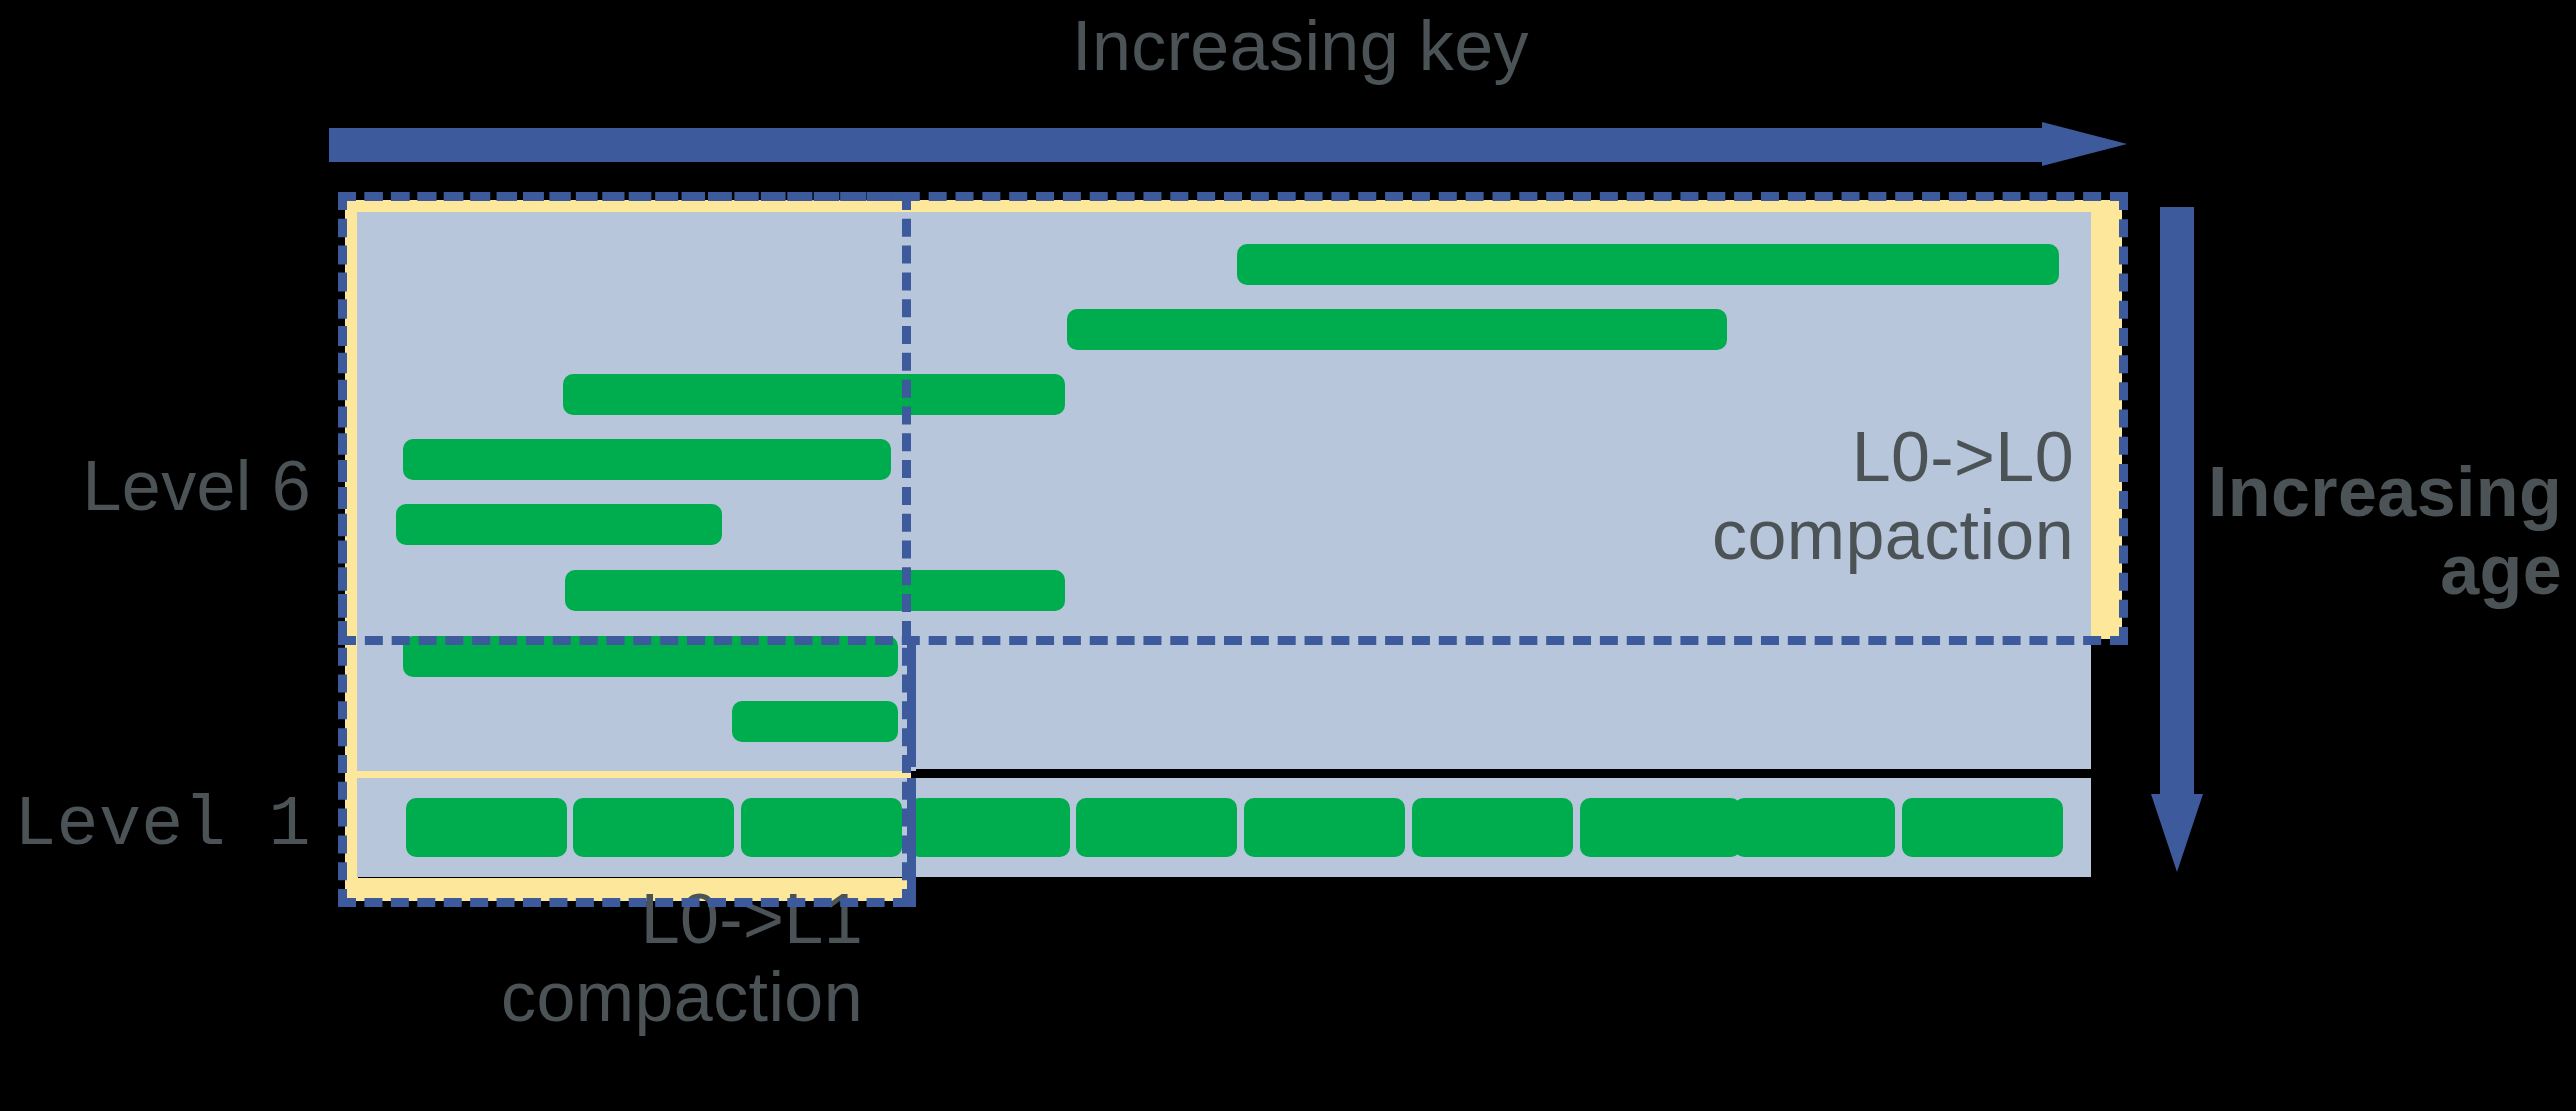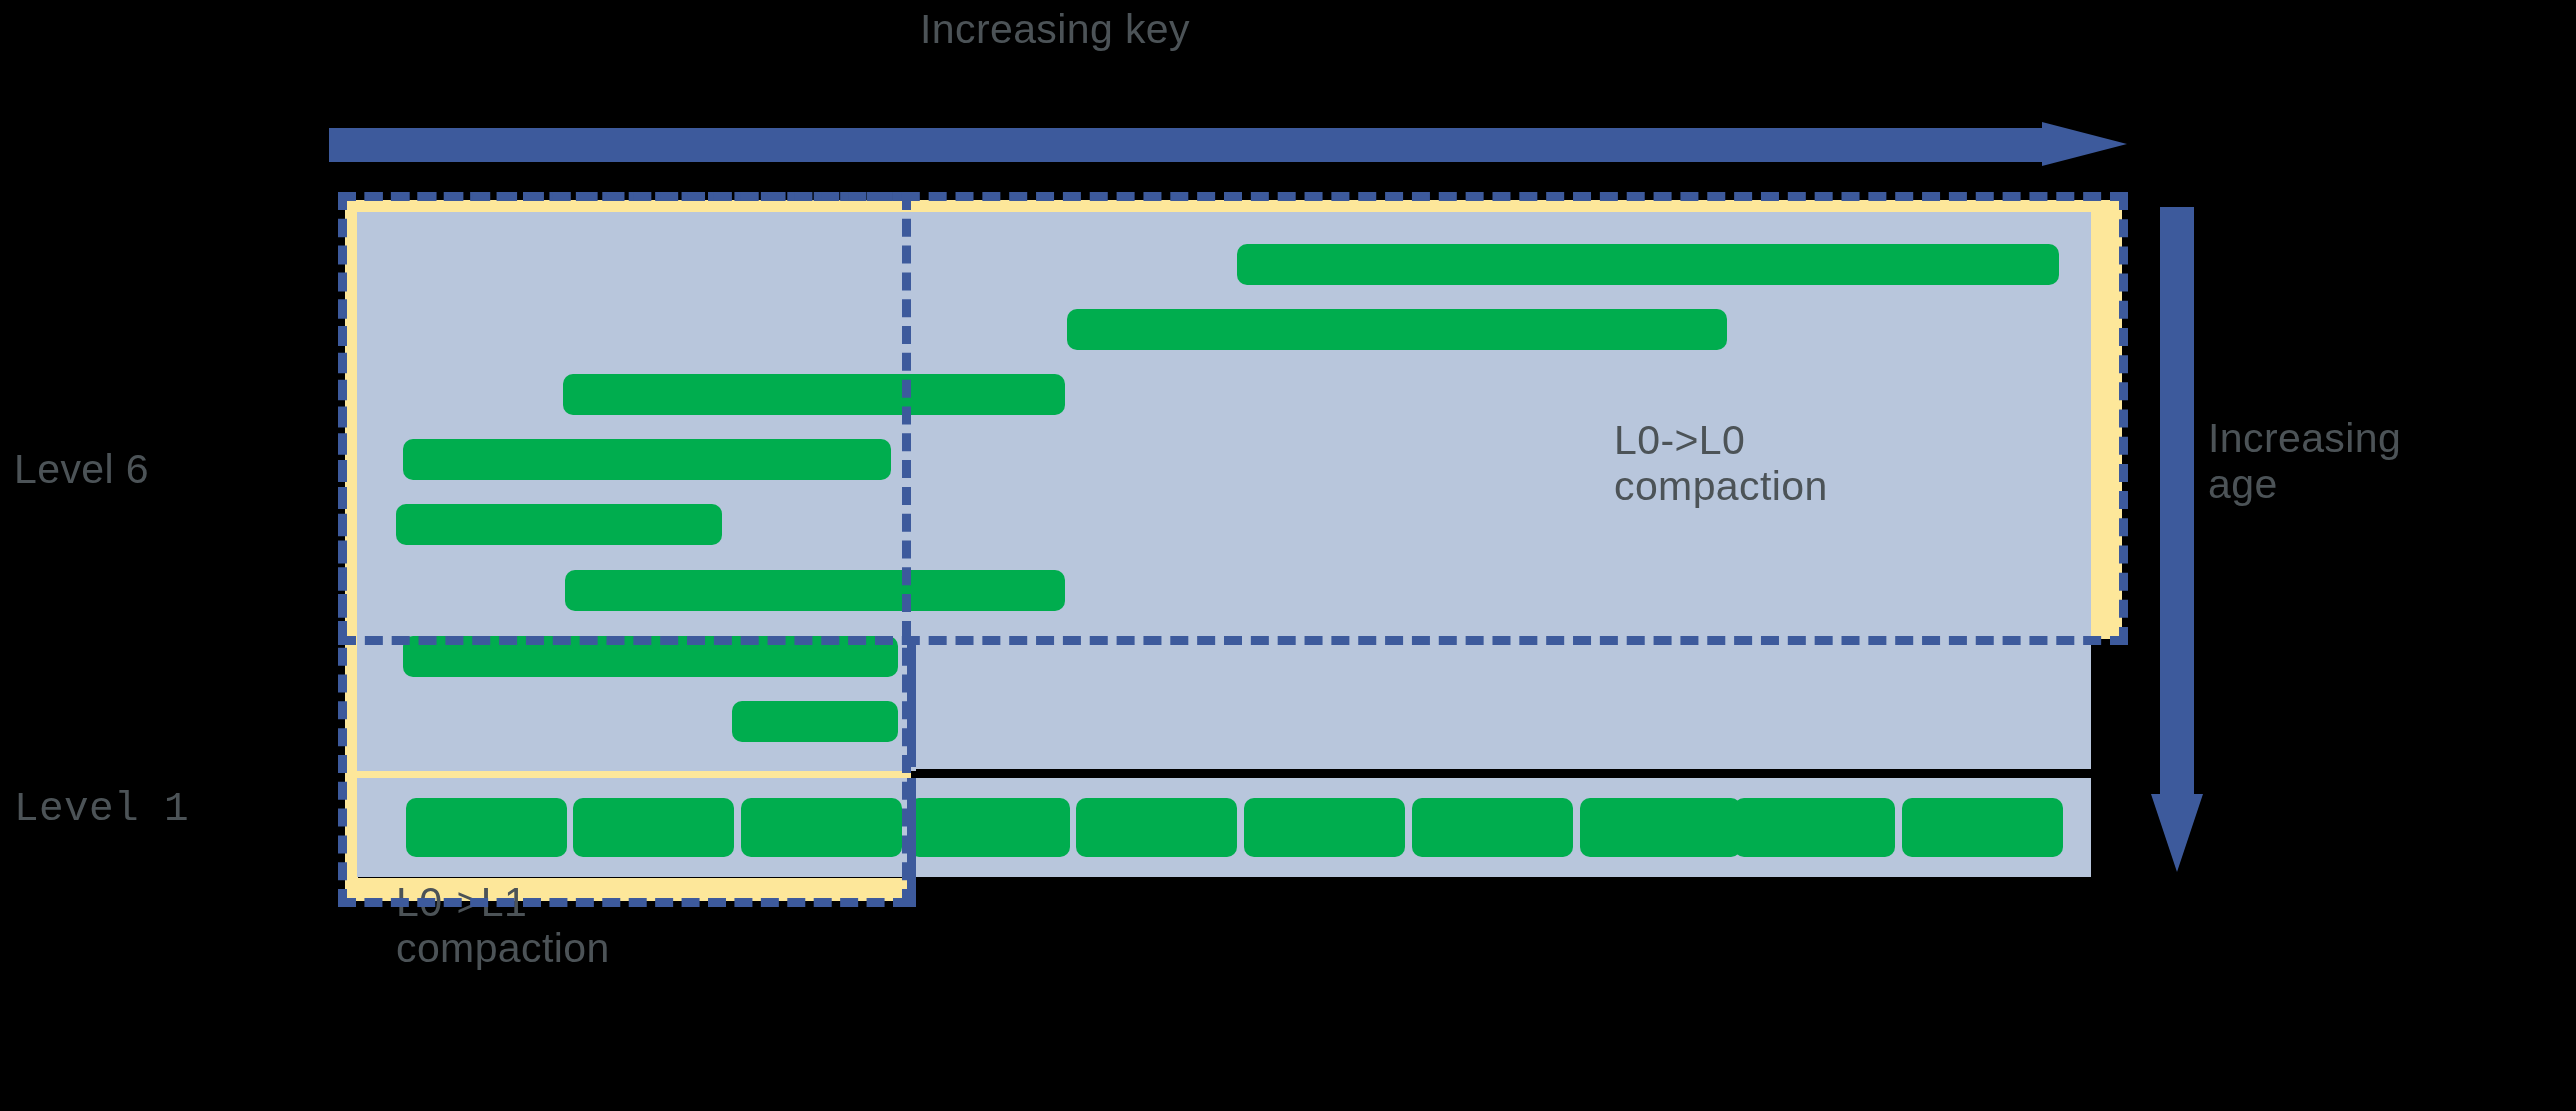--- a/index.html
+++ b/index.html
@@ -6,24 +6,24 @@
   #stage{
     position:relative;
     width:2576px;height:1111px;
     background:#000;
     font-family:"Liberation Sans", sans-serif;
     overflow:hidden;
   }
   .lbl{
     position:absolute;
     color:#4c5357;
-    font-size:41px;
+    font-size:70px;
     line-height:1.12;
     white-space:pre-line;
-    text-align:left;
+    text-align:right;
     letter-spacing:0.4px;
   }
   
   #key-arrow{position:absolute;left:329px;top:122px;width:1798px;height:45px;}
   #key-arrow .shaft{position:absolute;left:0;top:5.7px;width:1727px;height:34px;background:#3d5a9c;}
   #key-arrow .head{
     position:absolute;left:1713px;top:0;width:0;height:0;
     border-top:22.6px solid transparent;border-bottom:22.6px solid transparent;
     border-left:85px solid #3d5a9c;
   }
@@ -67,21 +67,21 @@
 
 <div id="stage">
 
   <div class="lbl" style="left:920px;top:7px;width:609px;">Increasing key</div>
 
   <div id="key-arrow">
     <div class="shaft"></div>
     <div class="head"></div>
   </div>
 
-  <div class="lbl" style="left:2208px;top:416px;width:354px;">Increasing
+  <div class="lbl" style="left:2208px;top:453px;width:354px;font-weight:bold;">Increasing
 age</div>
 
   <div id="age-arrow">
     <div class="shaft"></div>
     <div class="head"></div>
   </div>
 
   <div class="lbl" style="left:14px;top:447px;width:297px;">Level 6</div>
   <div class="lbl" style="left:14px;top:787px;width:297px;font-family:Liberation Mono, monospace;">Level 1</div>
 

